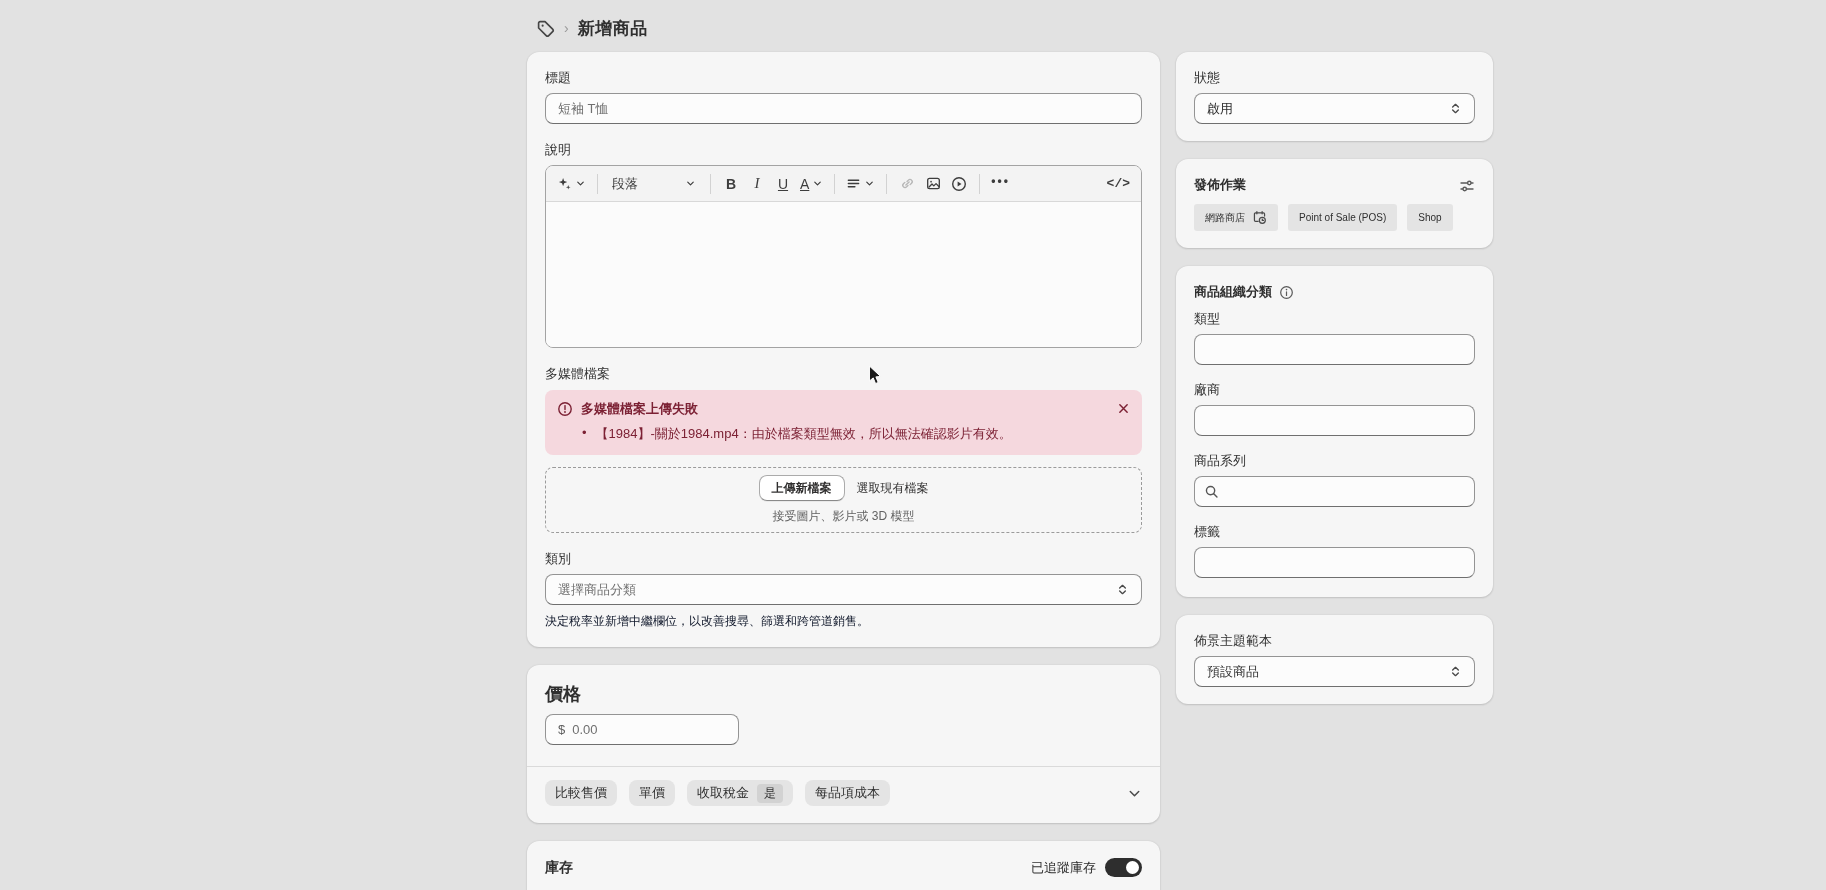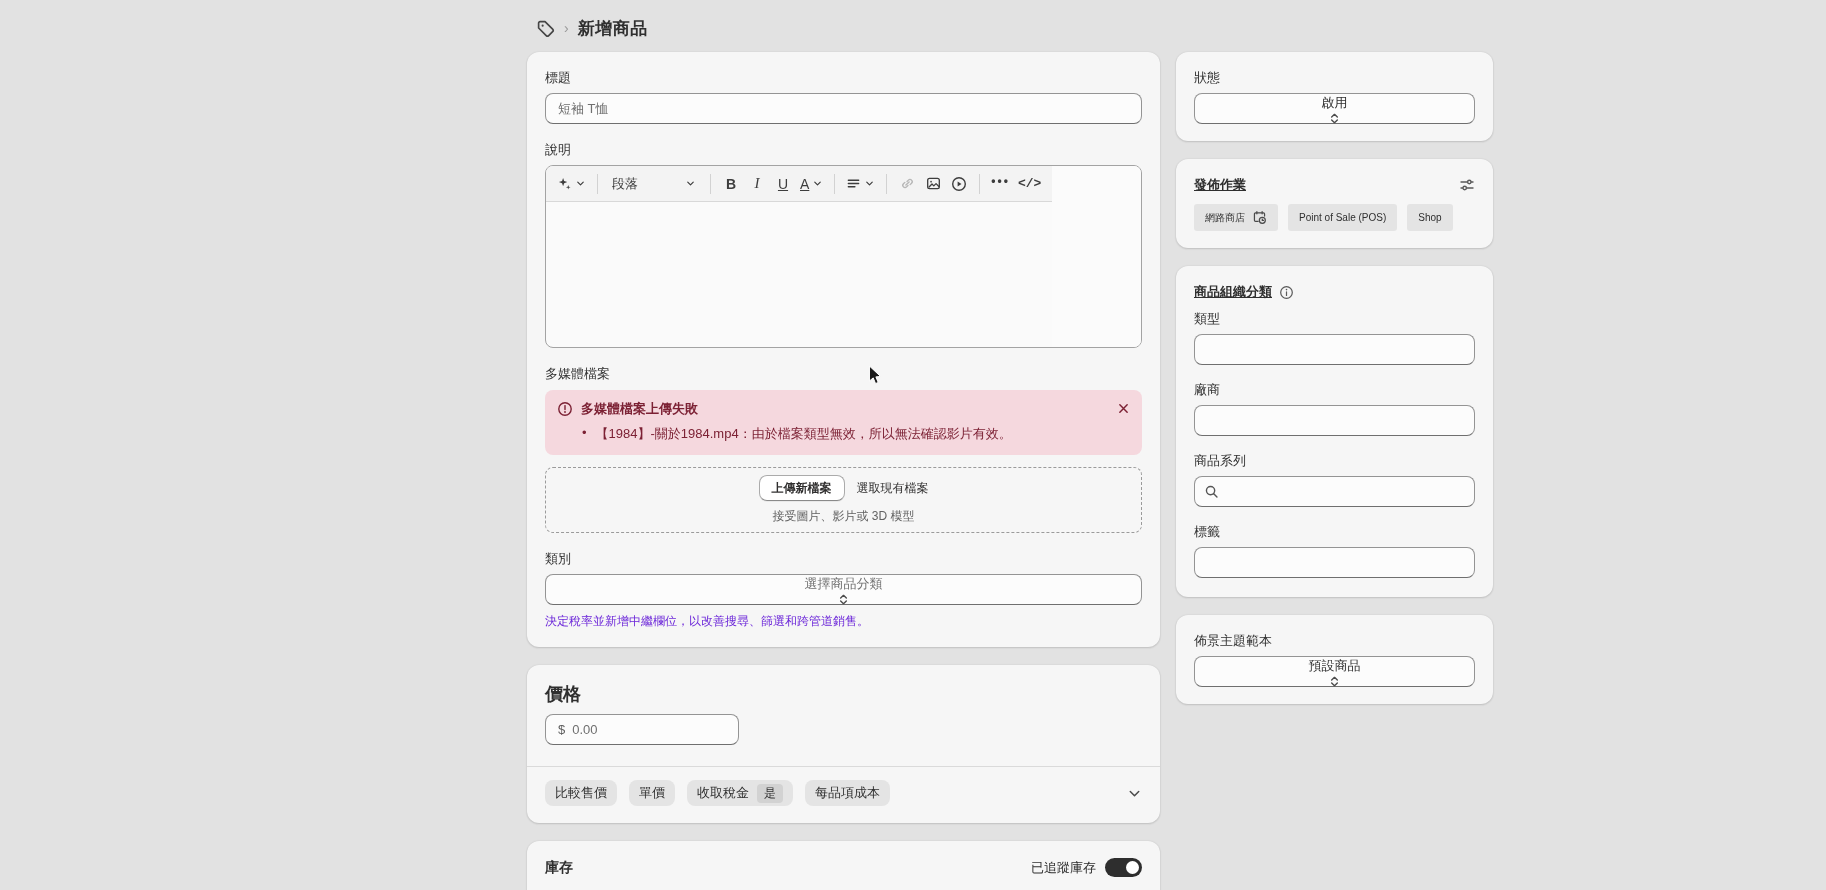--- a/index.html
+++ b/index.html
@@ -30,25 +30,25 @@
   .pad { padding: 17px 18px; }
 
   .field-label { font-size: 13px; color: #303030; margin-bottom: 6px; display: block; }
   .input, .select {
     height: 31px; background: #fcfcfc;
     border: 1px solid #949494; border-bottom-color: #6f6f6f;
     border-radius: 8px;
     display: flex; align-items: center; padding: 0 12px; font-size: 13px;
   }
   .ph { color: #6f6f6f; }
-  .select { justify-content: space-between; flex-direction: column; }
-  .help-text { font-size: 12px; color: #6d28d9; margin-top: 8px; }
-
-  
-  .editor { margin-top: 2px; border: 1px solid #a3a3a3; border-radius: 8px; height: 183px; overflow: hidden; background: #fafafa; display: flex; }
+  .select { justify-content: space-between; }
+  .help-text { font-size: 12px; color: #0f172a; margin-top: 8px; }
+
+  
+  .editor { margin-top: 2px; border: 1px solid #a3a3a3; border-radius: 8px; height: 183px; overflow: hidden; background: #fafafa; display: flex; flex-direction: column; }
   .ed-toolbar { height: 36px; background: #f3f3f3; border-bottom: 1px solid #d8d8d8; display: flex; align-items: center; padding: 0 8px; gap: 2px; }
   .tb-btn { height: 28px; min-width: 24px; padding: 0 3px; display: flex; align-items: center; justify-content: center; gap: 3px; border-radius: 6px; color: #3d3d3d; }
   .tb-sep { width: 1px; height: 20px; background: #d2d2d2; margin: 0 6px; flex: 0 0 auto; }
   .tb-para { width: 96px; display: flex; justify-content: space-between; padding: 0 6px; font-size: 13px; }
   .tb-B { font-weight: 800; font-size: 14px; }
   .tb-I { font-style: italic; font-family: "Liberation Serif","DejaVu Serif",serif; font-size: 15px; }
   .tb-U { text-decoration: underline; font-size: 14px; }
   .tb-A { text-decoration: underline; font-size: 14px; }
   .tb-more { letter-spacing: 2px; font-weight: 700; font-size: 12px; padding-bottom: 5px; }
   .tb-code { margin-left: auto; font-weight: 700; font-size: 13px; font-family: "Liberation Mono","DejaVu Sans Mono",monospace; }
@@ -98,21 +98,21 @@
   
   .inv-card { height: 120px; }
   .inv-head { display: flex; align-items: center; justify-content: space-between; }
   .inv-heading { font-size: 14px; font-weight: 700; }
   .toggle-wrap { display: flex; align-items: center; gap: 9px; }
   .toggle { width: 37px; height: 19px; border-radius: 10px; background: #2e2e2e; position: relative; }
   .toggle .knob { position: absolute; right: 3px; top: 3px; width: 13px; height: 13px; border-radius: 50%; background: #ffffff; }
   .inv-cut { margin-top: 13px; height: 40px; background: #fcfcfc; border: 1px solid #949494; border-radius: 8px; }
 
   
-  .side-head { display: flex; align-items: center; justify-content: space-between; margin-bottom: 10px; text-decoration: underline; }
+  .side-head { display: flex; align-items: flex-end; justify-content: space-between; margin-bottom: 10px; }
   .side-heading { font-size: 13px; font-weight: 700; display: flex; align-items: center; gap: 7px; }
   .tags { display: flex; flex-wrap: wrap; gap: 9px 10px; }
   .tag { background: #e4e4e4; border-radius: 3px; height: 27px; padding: 0 11px; font-size: 10px; display: flex; align-items: center; gap: 7px; color: #2f2f2f; }
   .side-field { margin-bottom: 16px; }
   .side-field:last-child { margin-bottom: 2px; }
   .search-input { gap: 8px; padding-left: 9px; }
 
   svg { display: block; }
 
   .cursor { position: absolute; left: 866px; top: 366px; }

